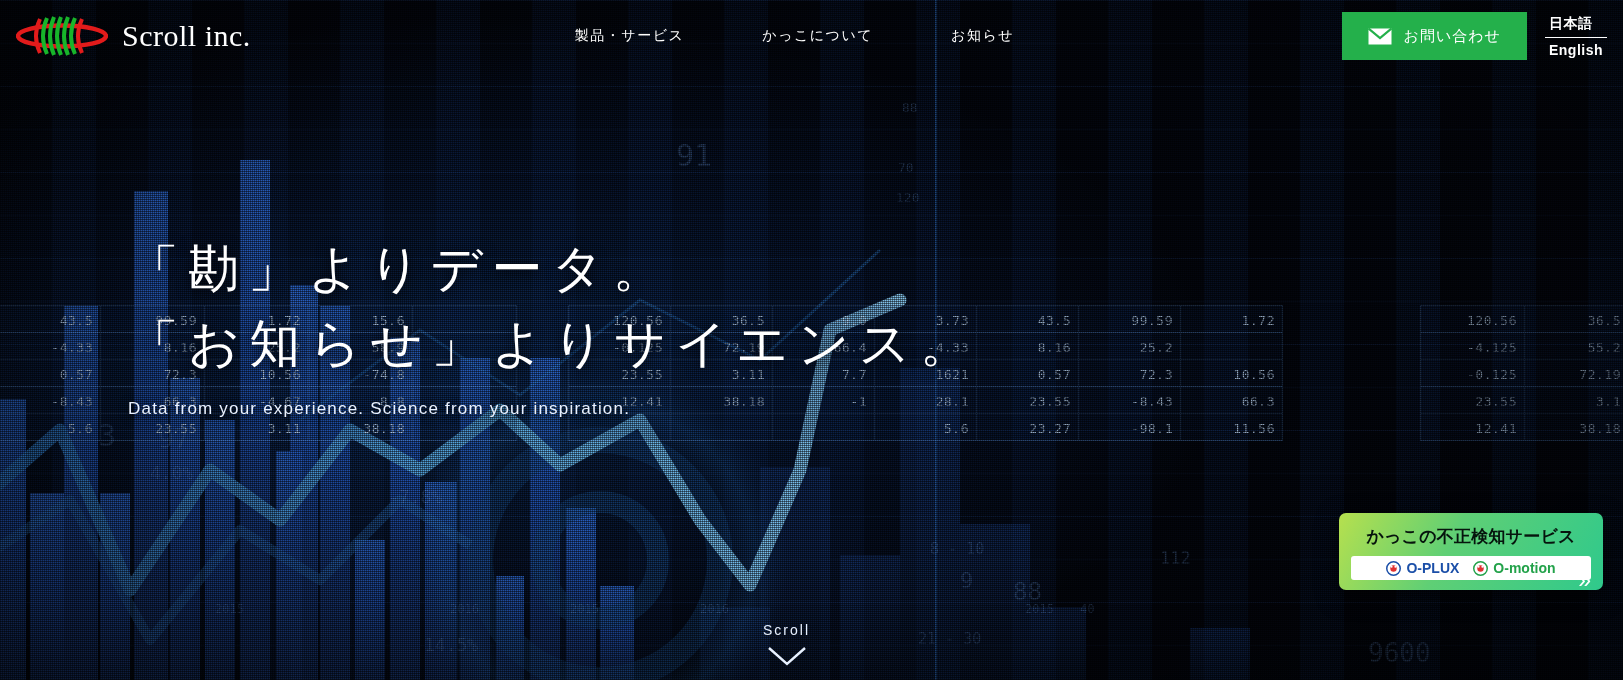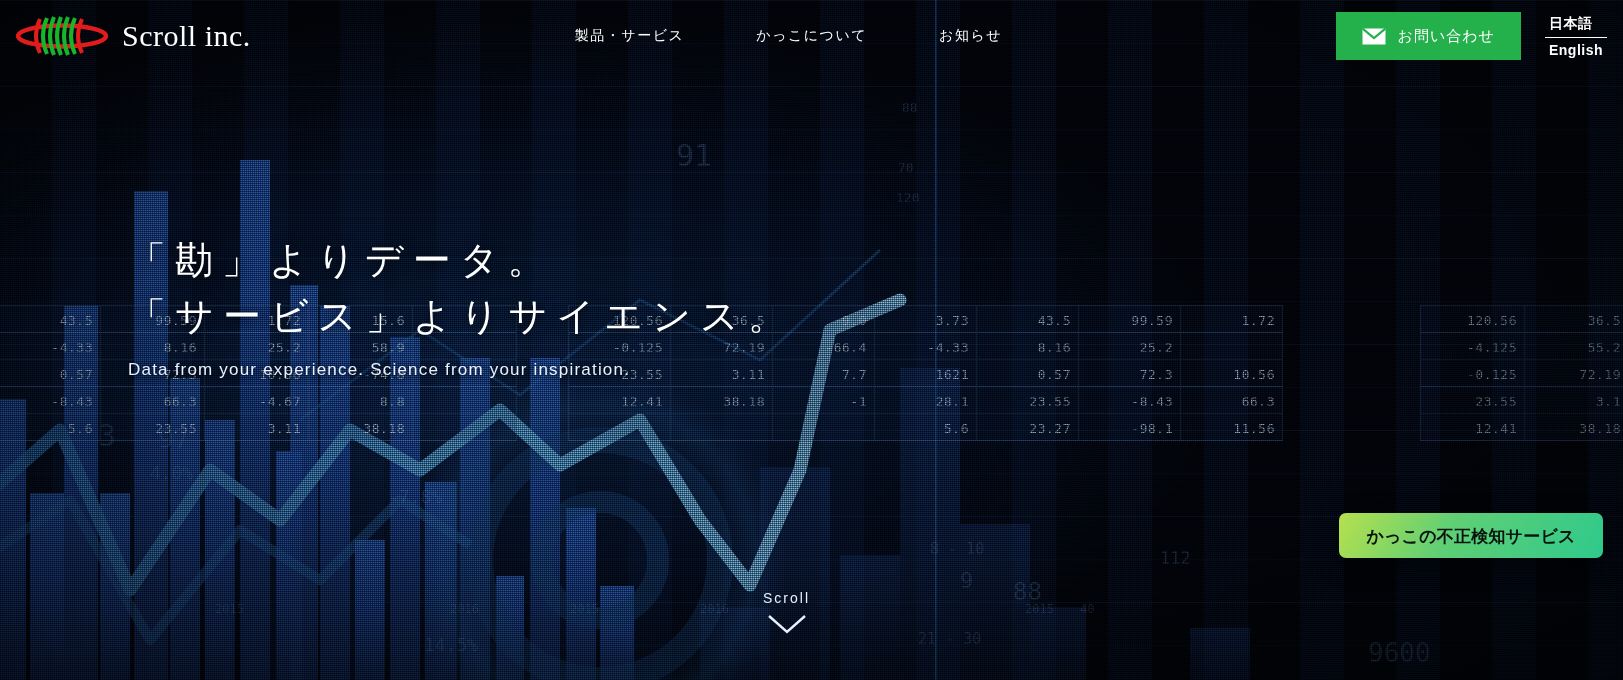--- a/index.html
+++ b/index.html
@@ -83,53 +83,54 @@
   .header{
     position:absolute; top:0; left:0; right:0; height:72px; z-index:60;
     display:flex; align-items:center;
   }
   .brand{ display:flex; align-items:center; gap:14px; padding-left:16px; text-decoration:none; }
   .logo-mark{ width:92px; height:46px; display:block; }
   .brand-name{
     font-family:"Liberation Serif","DejaVu Serif",serif;
     font-size:30px; color:#fff; letter-spacing:.5px; line-height:1;
   }
-  .nav{ display:flex; align-items:center; gap:4px; margin-left:290px; }
+  .nav{ display:flex; align-items:center; gap:10px; margin-left:290px; }
   .nav a{
     color:#fff; text-decoration:none; font-size:14px; letter-spacing:1.5px;
     padding:10px 34px; white-space:nowrap;
   }
-  .right-zone{ margin-left:auto; display:flex; align-items:center; gap:24px; padding-right:10px; }
+  .right-zone{ margin-left:auto; display:flex; align-items:center; gap:18px; padding-right:10px; }
   .contact-btn{
     display:flex; align-items:center; gap:12px;
     background:#24b04b; color:#fff; text-decoration:none;
     padding:0 26px; height:48px; font-size:15px; letter-spacing:1px; white-space:nowrap;
   }
   .contact-btn svg{ flex:none; }
   .lang{ display:flex; flex-direction:column; align-items:stretch; gap:2px; padding-right:6px; }
   .lang a{
     color:#fff; text-decoration:none; font-size:14px; font-weight:bold;
     letter-spacing:.5px; padding:2px 4px; white-space:nowrap;
   }
   .lang .sep{ height:1px; background:#fff; }
 
   
   .hero{ position:absolute; left:128px; top:232px; z-index:55; }
   .hero h1{
-    font-size:38px; font-weight:400; line-height:1.48; letter-spacing:9px;
+    font-size:51px; font-weight:400; line-height:1.48; letter-spacing:9px;
     text-shadow:0 2px 14px rgba(0,0,0,.85);
+    font-family:Liberation Serif, serif;
   }
   .hero .sub{
     margin-top:16px; font-size:17px; letter-spacing:1.2px; color:#eaf2ff;
     text-shadow:0 2px 10px rgba(0,0,0,.9);
   }
 
   
   .scroll-cue{
-    position:absolute; left:763px; top:590px; z-index:55;
+    position:absolute; left:763px; top:622px; z-index:55;
     display:flex; flex-direction:column; align-items:center; gap:8px;
     text-decoration:none; color:#e8f1ff;
   }
   .scroll-cue .txt{ font-size:14px; letter-spacing:2px; }
 
   
   .promo{
     position:absolute; right:20px; top:513px; z-index:70; width:264px;
     border-radius:7px; overflow:hidden; text-decoration:none;
     background:linear-gradient(118deg,#b6e04e 0%,#5fcf75 42%,#2fc98c 100%);
@@ -347,30 +348,50 @@
         <a href="#">日本語</a>
         <div class="sep"></div>
         <a href="#">English</a>
       </div>
     </div>
   </header>
 
   <div class="hero">
     <h1>
       <div>「勘」よりデータ。</div>
-      <div>「サービス」よりサイエンス。</div>
+      <div>「お知らせ」よりサイエンス。</div>
     </h1>
     <div class="sub">Data from your experience. Science from your inspiration.</div>
   </div>
 
   <a class="scroll-cue" href="#">
     <span class="txt">Scroll</span>
     <svg width="40" height="20" viewBox="0 0 40 20">
       <path d="M2 2 L20 18 L38 2" fill="none" stroke="#e8f1ff" stroke-width="2.4"></path>
     </svg>
   </a>
 
   <a class="promo" href="#">
     <div class="l2">かっこの不正検知サービス</div>
     <div class="arrow">»</div>
+    <div class="logos">
+      <span class="plogo oplux">
+        <svg class="ic" viewBox="0 0 16 16">
+          <circle cx="8" cy="8" r="7.2" fill="none" stroke="#1b4fa8" stroke-width="1.6"></circle>
+          <circle cx="8" cy="8" r="3.4" fill="#e03131"></circle>
+          <circle cx="6" cy="6.2" r="1.1" fill="#fff"></circle>
+          <circle cx="10" cy="6.2" r="1.1" fill="#fff"></circle>
+        </svg>
+        <span>O-PLUX</span>
+      </span>
+      <span class="plogo omotion">
+        <svg class="ic" viewBox="0 0 16 16">
+          <circle cx="8" cy="8" r="7.2" fill="none" stroke="#23a24a" stroke-width="1.6"></circle>
+          <circle cx="8" cy="8" r="3.4" fill="#e03131"></circle>
+          <circle cx="6" cy="6.2" r="1.1" fill="#fff"></circle>
+          <circle cx="10" cy="6.2" r="1.1" fill="#fff"></circle>
+        </svg>
+        <span>O-motion</span>
+      </span>
+    </div>
   </a>
 
 </div>
 
 </body></html>

